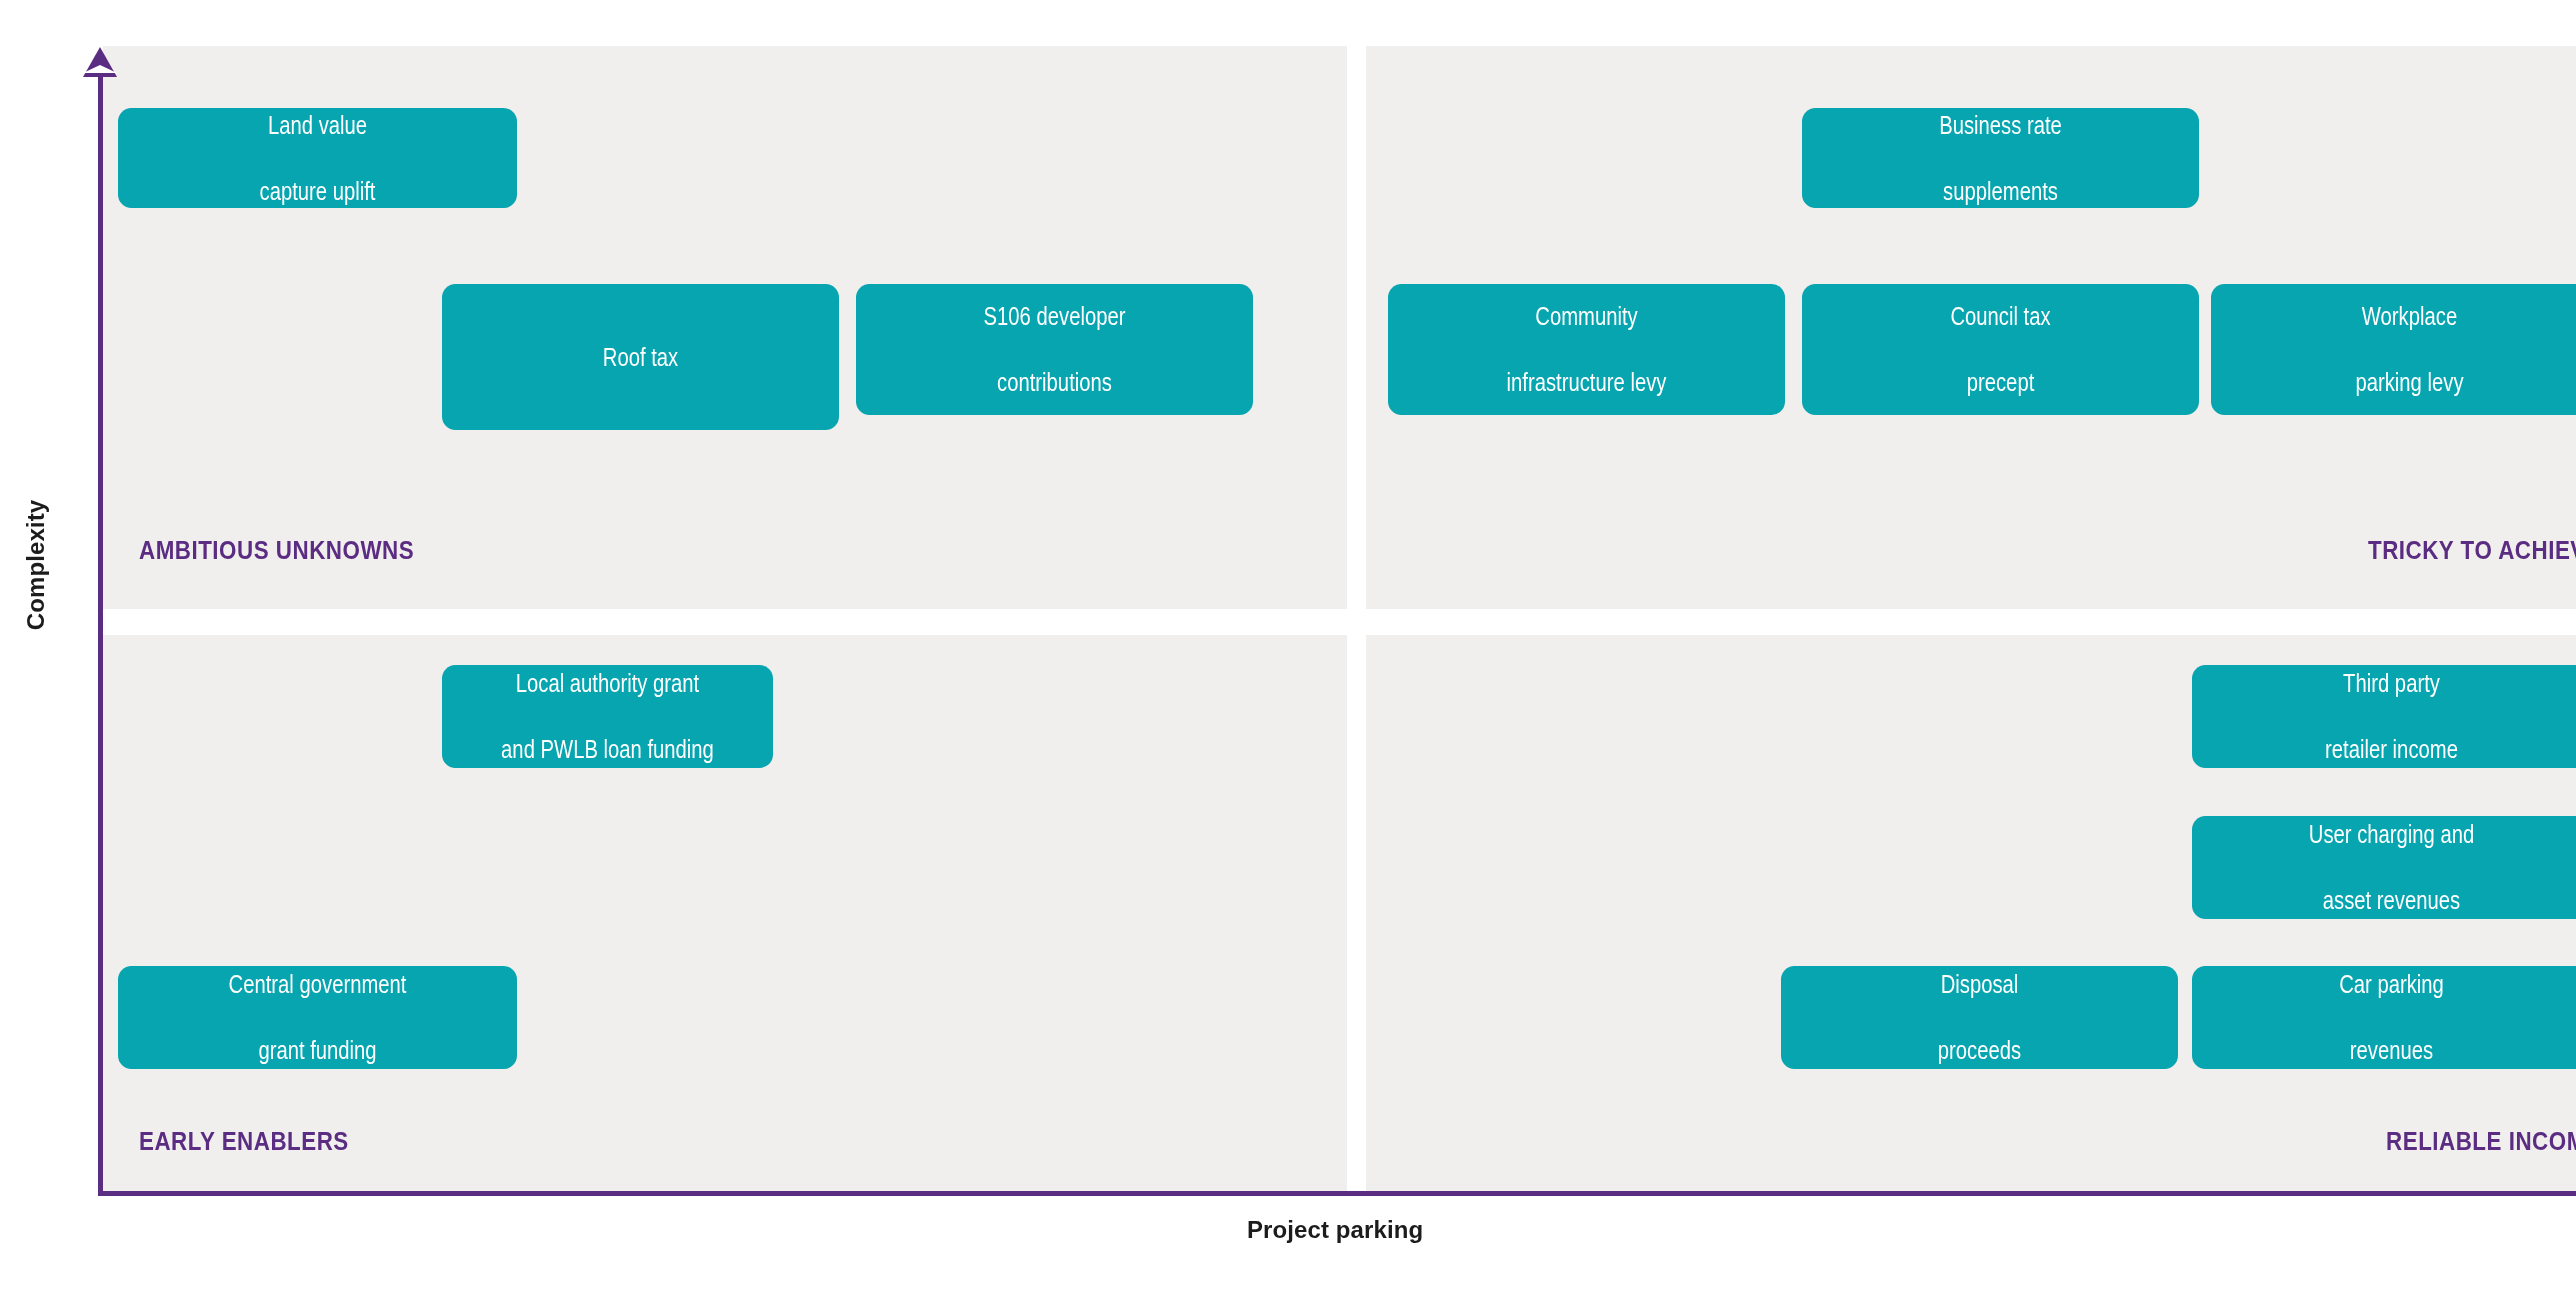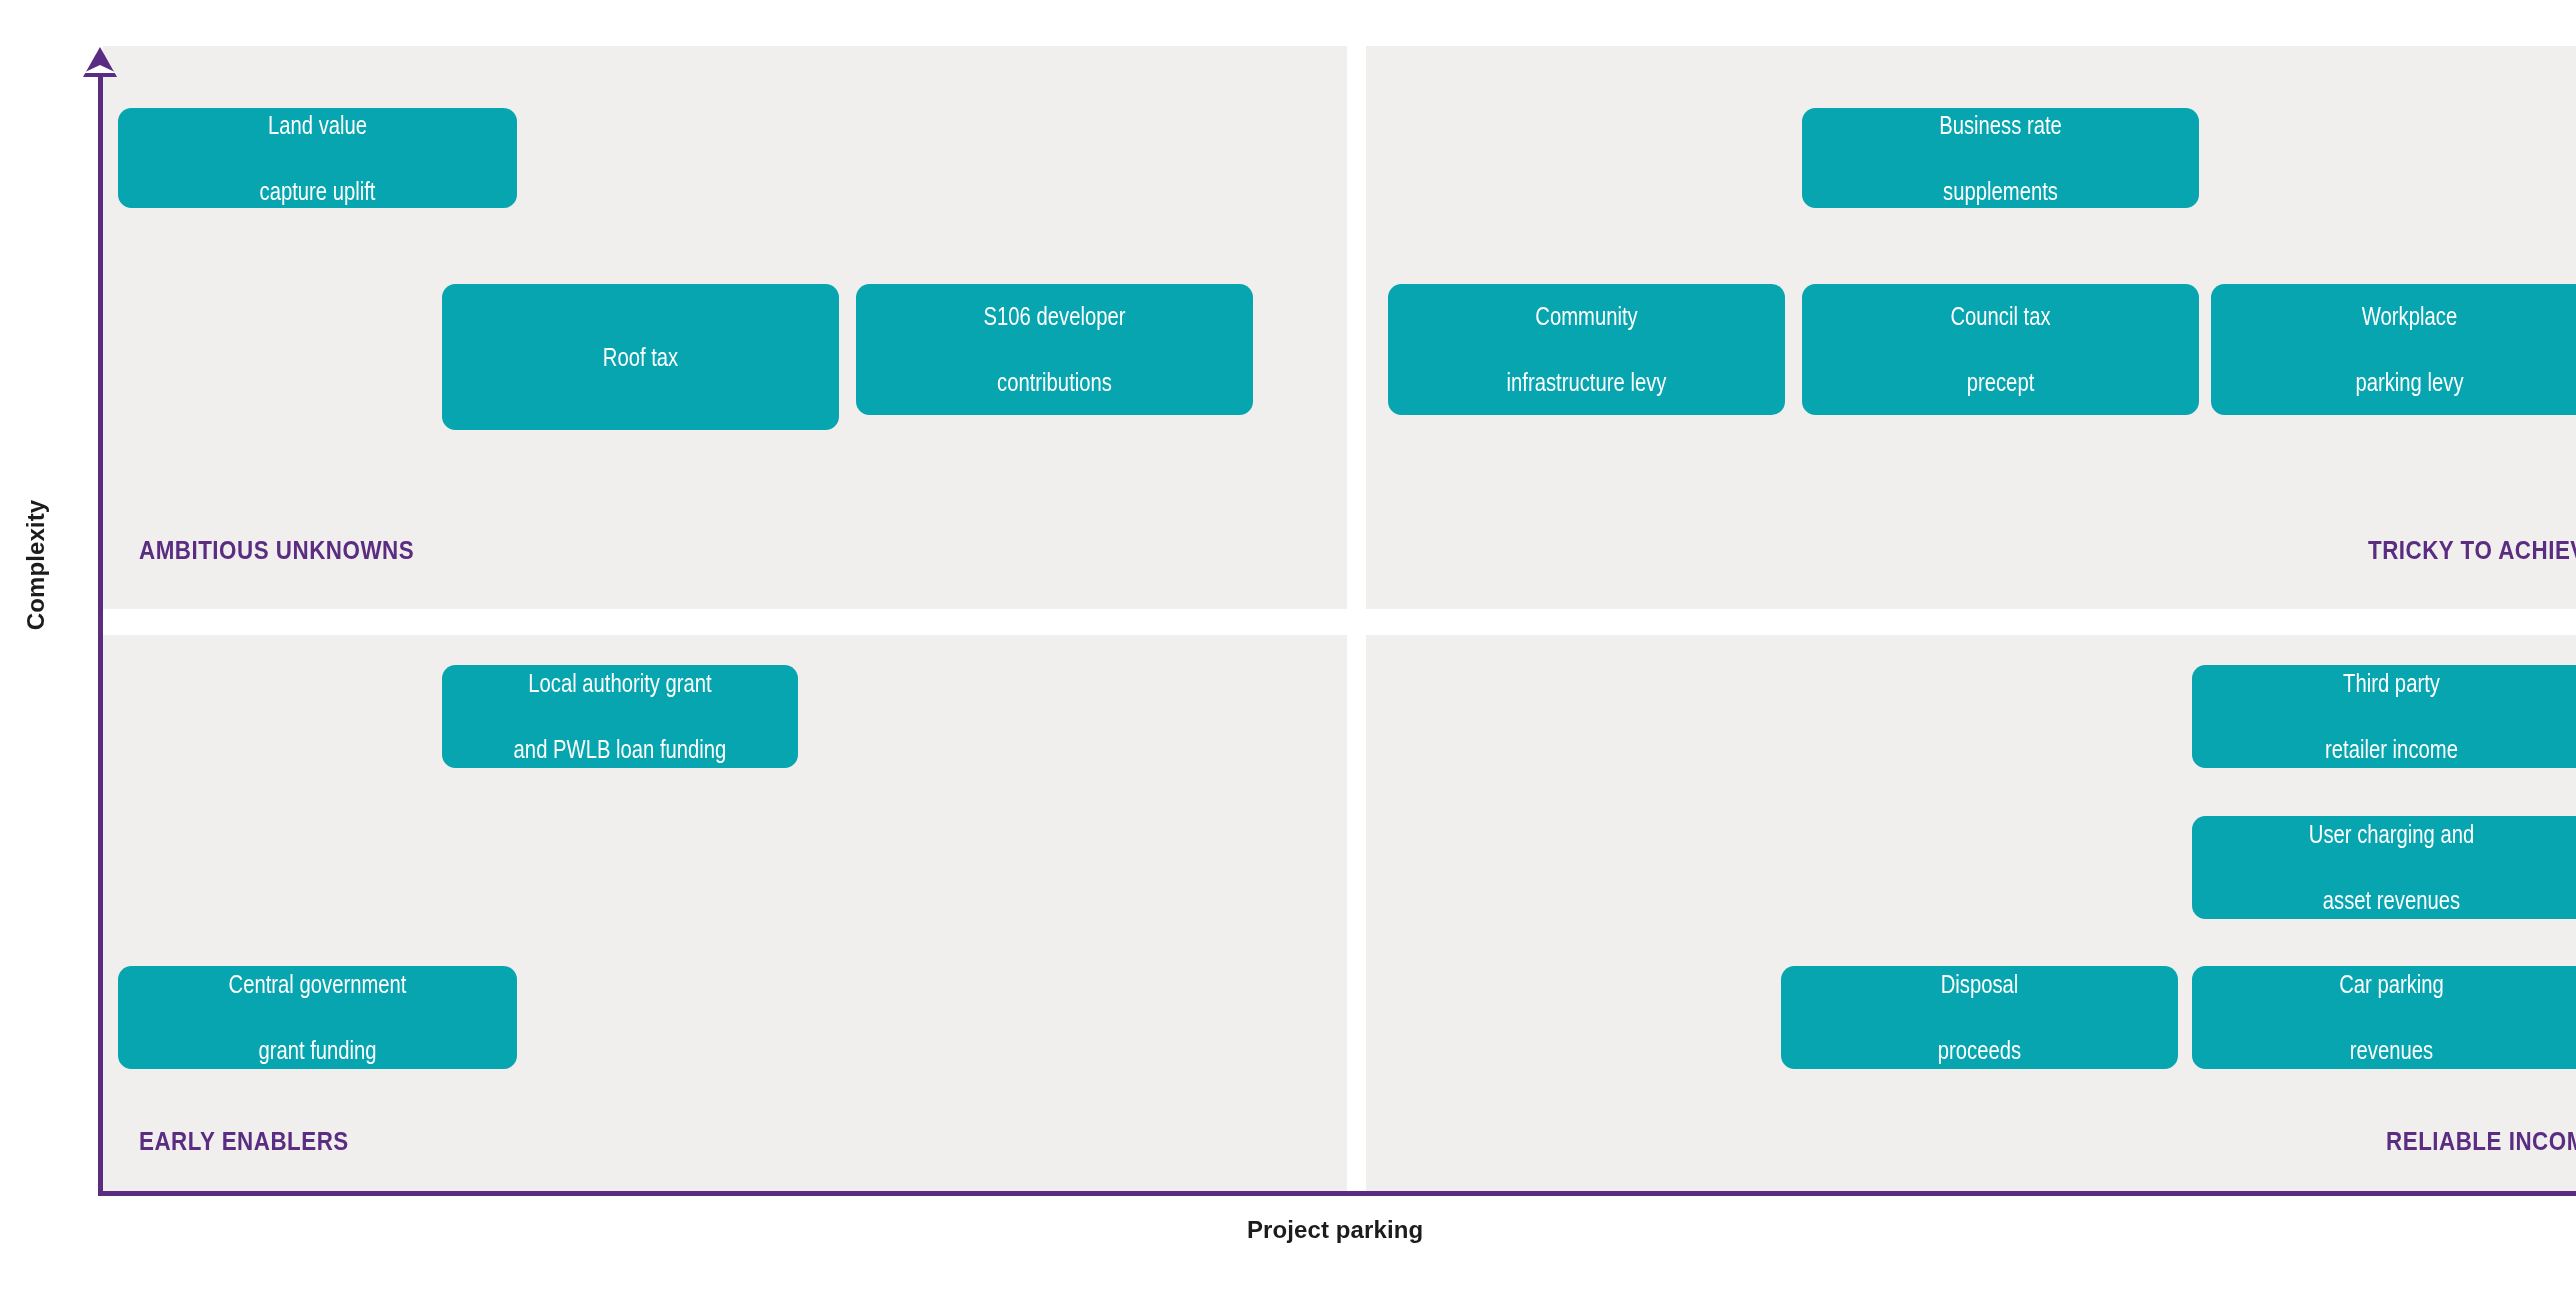--- a/index.html
+++ b/index.html
@@ -94,21 +94,21 @@
   </div>
 
   <div class="card" style="left:1802px;top:284px;width:397px;height:131px;">
     <span><span>Council tax</span><br><span>precept</span></span>
   </div>
 
   <div class="card" style="left:2211px;top:284px;width:397px;height:131px;">
     <span><span>Workplace</span><br><span>parking levy</span></span>
   </div>
 
-  <div class="card" style="left:442px;top:665px;width:356px;height:103px;">
+  <div class="card" style="left:442px;top:665px;width:331px;height:103px;">
     <span><span>Local authority grant</span><br><span>and PWLB loan funding</span></span>
   </div>
 
   <div class="card" style="left:118px;top:966px;width:399px;height:103px;">
     <span><span>Central government</span><br><span>grant funding</span></span>
   </div>
 
   <div class="card" style="left:2192px;top:665px;width:399px;height:103px;">
     <span><span>Third party</span><br><span>retailer income</span></span>
   </div>

